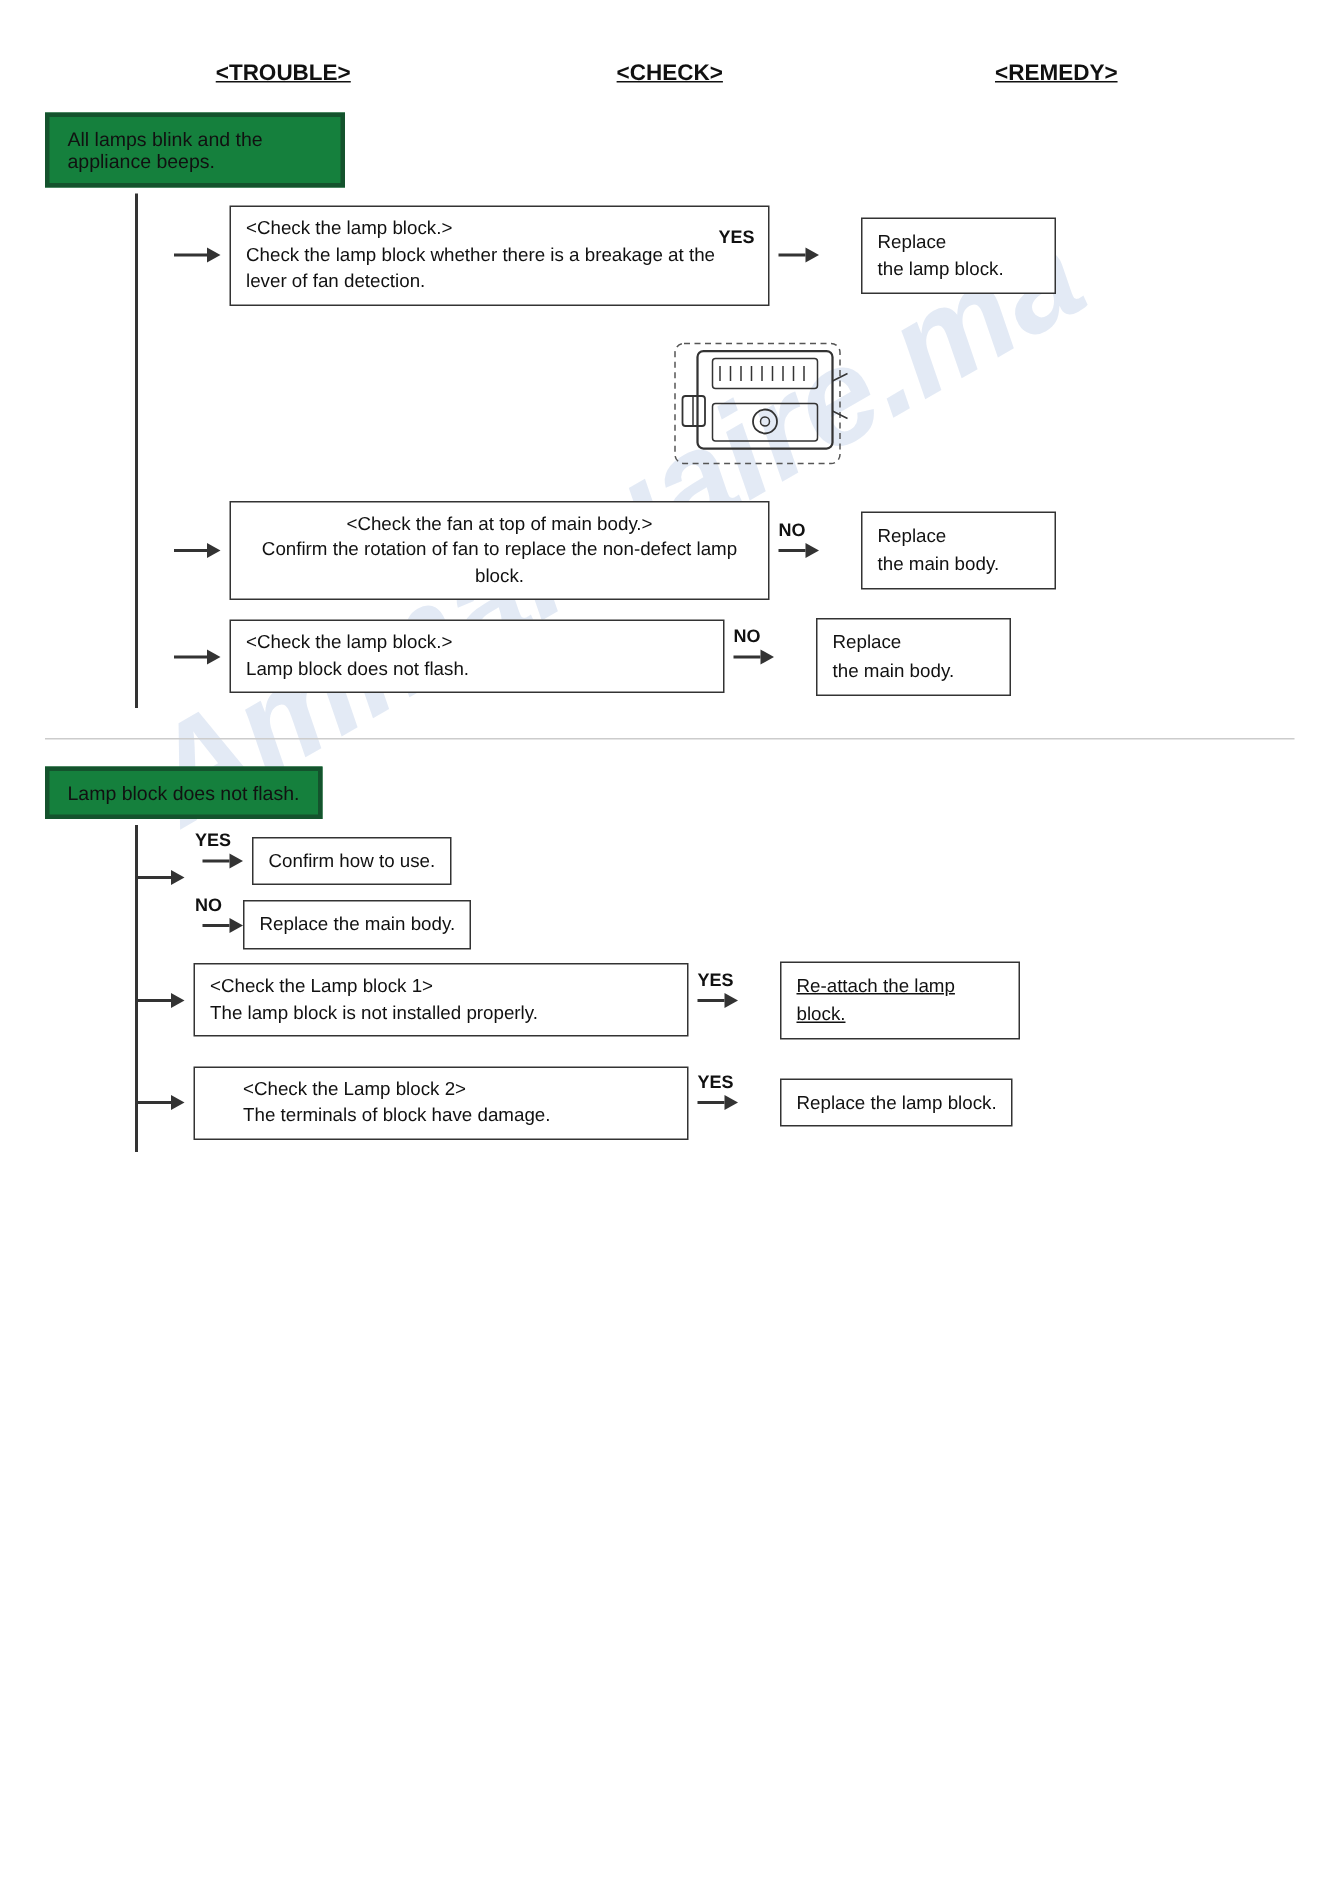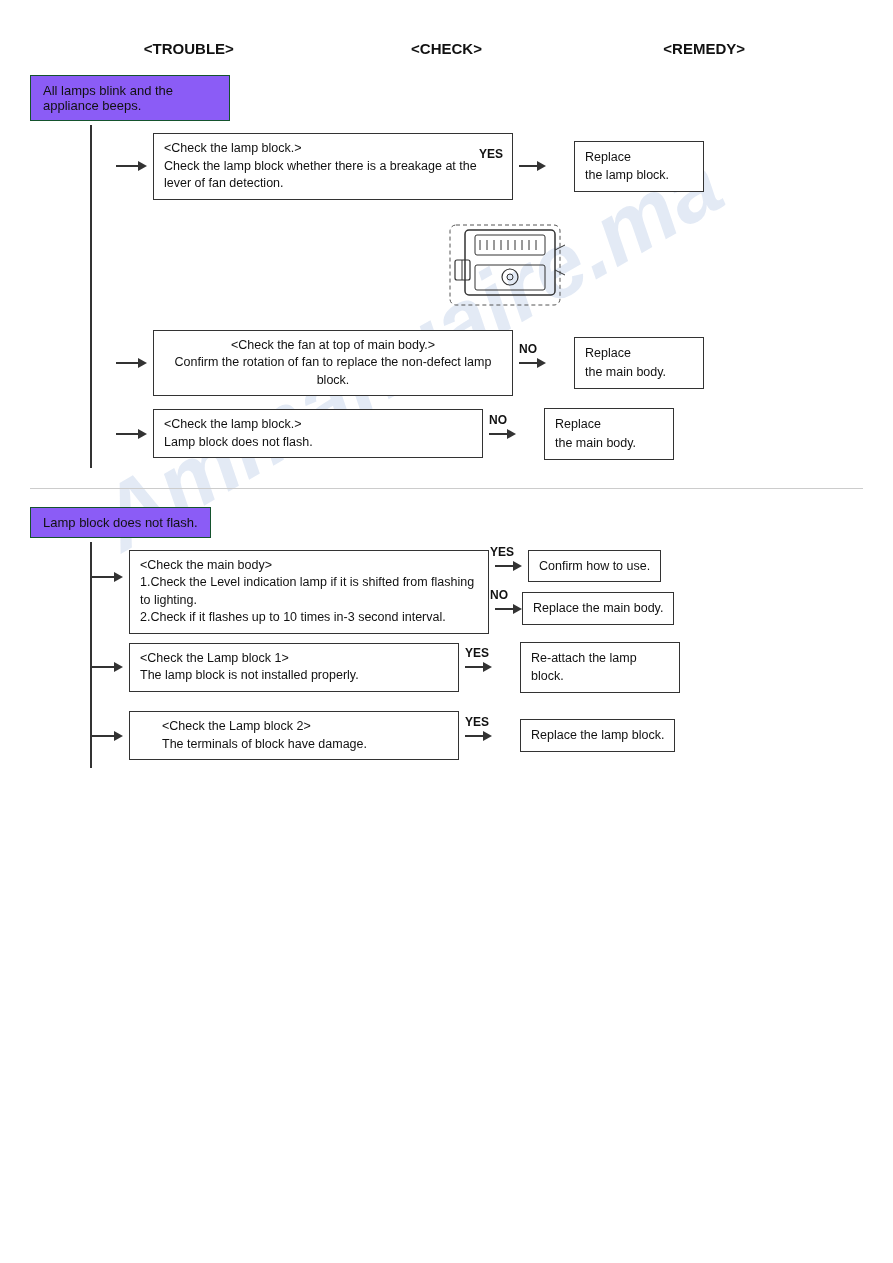--- a/index.html
+++ b/index.html
@@ -33,41 +33,42 @@
       position: relative;
       z-index: 1;
     }
 
     
     .header-row {
       display: flex;
       justify-content: flex-start;
       margin-bottom: 18px;
       padding: 0 30px;
+      text-decoration: underline;
     }
     .header-col {
       font-size: 15px;
       font-weight: bold;
       text-align: center;
       flex: 1;
     }
 
     
     .section {
       margin-bottom: 20px;
     }
 
     .trouble-box {
       display: inline-block;
-      border: 1px solid #14532d;
+      border: 3px solid #14532d;
       padding: 7px 12px;
       min-width: 170px;
       max-width: 200px;
       font-size: 13px;
-      background: #8b5cf6;
+      background: #15803d;
       vertical-align: top;
     }
 
     
     .flow-row {
       display: flex;
       align-items: center;
       margin: 8px 0 8px 60px;
       position: relative;
     }
@@ -264,23 +265,20 @@
       <div style="width:62px; position:relative;">
         <div style="position:absolute; left:60px; top:0; width:2px; height:100%; background:#333;"></div>
       </div>
       <div style="flex:1;">
 
         <div style="display:flex; align-items:flex-start; margin:8px 0;">
           <div class="h-arrow" style="margin-right:6px; margin-top:22px;">
             <div class="line" style="width:22px;"></div>
             <div class="arrowhead"></div>
           </div>
-          <div class="check-box" style="white-space:pre-line;">&lt;Check the main body&gt;
-1.Check the Level indication lamp if it is shifted from flashing to lighting.
-2.Check if it flashes up to 10 times in-3 second interval.</div>
           <div style="margin-left:6px; display:flex; flex-direction:column; gap:10px;">
 
             <div style="display:flex; align-items:center;">
               <div class="h-arrow">
                 <div class="line" style="width:18px;"></div>
                 <div class="arrowhead"></div>
               </div>
               <span style="font-size:12px; font-weight:bold; margin:0 4px 0 -32px; position:relative; top:-14px;">YES</span>
               <div class="remedy-box" style="margin-left:10px;">Confirm how to use.</div>
             </div>
@@ -303,21 +301,21 @@
           </div>
           <div class="check-box" style="white-space:pre-line;">&lt;Check the Lamp block 1&gt;
 The lamp block is not installed properly.</div>
           <div style="position:relative; display:flex; align-items:center; margin-left:6px;">
             <div class="h-arrow">
               <div class="line" style="width:18px;"></div>
               <div class="arrowhead"></div>
             </div>
             <span style="position:absolute; top:-16px; left:0; font-size:12px; font-weight:bold;">YES</span>
           </div>
-          <div class="remedy-box" style="margin-left:28px;">Re-attach the lamp block.</div>
+          <div class="remedy-box" style="margin-left:28px;text-decoration:underline;">Re-attach the lamp block.</div>
         </div>
 
         <div class="flow-row" style="margin-left:0; margin-top:18px;">
           <div class="h-arrow" style="margin-right:6px;">
             <div class="line" style="width:22px;"></div>
             <div class="arrowhead"></div>
           </div>
           <div class="check-box" style="white-space:pre-line;padding-left:32px;">&lt;Check the Lamp block 2&gt;
 The terminals of block have damage.</div>
           <div style="position:relative; display:flex; align-items:center; margin-left:6px;">

